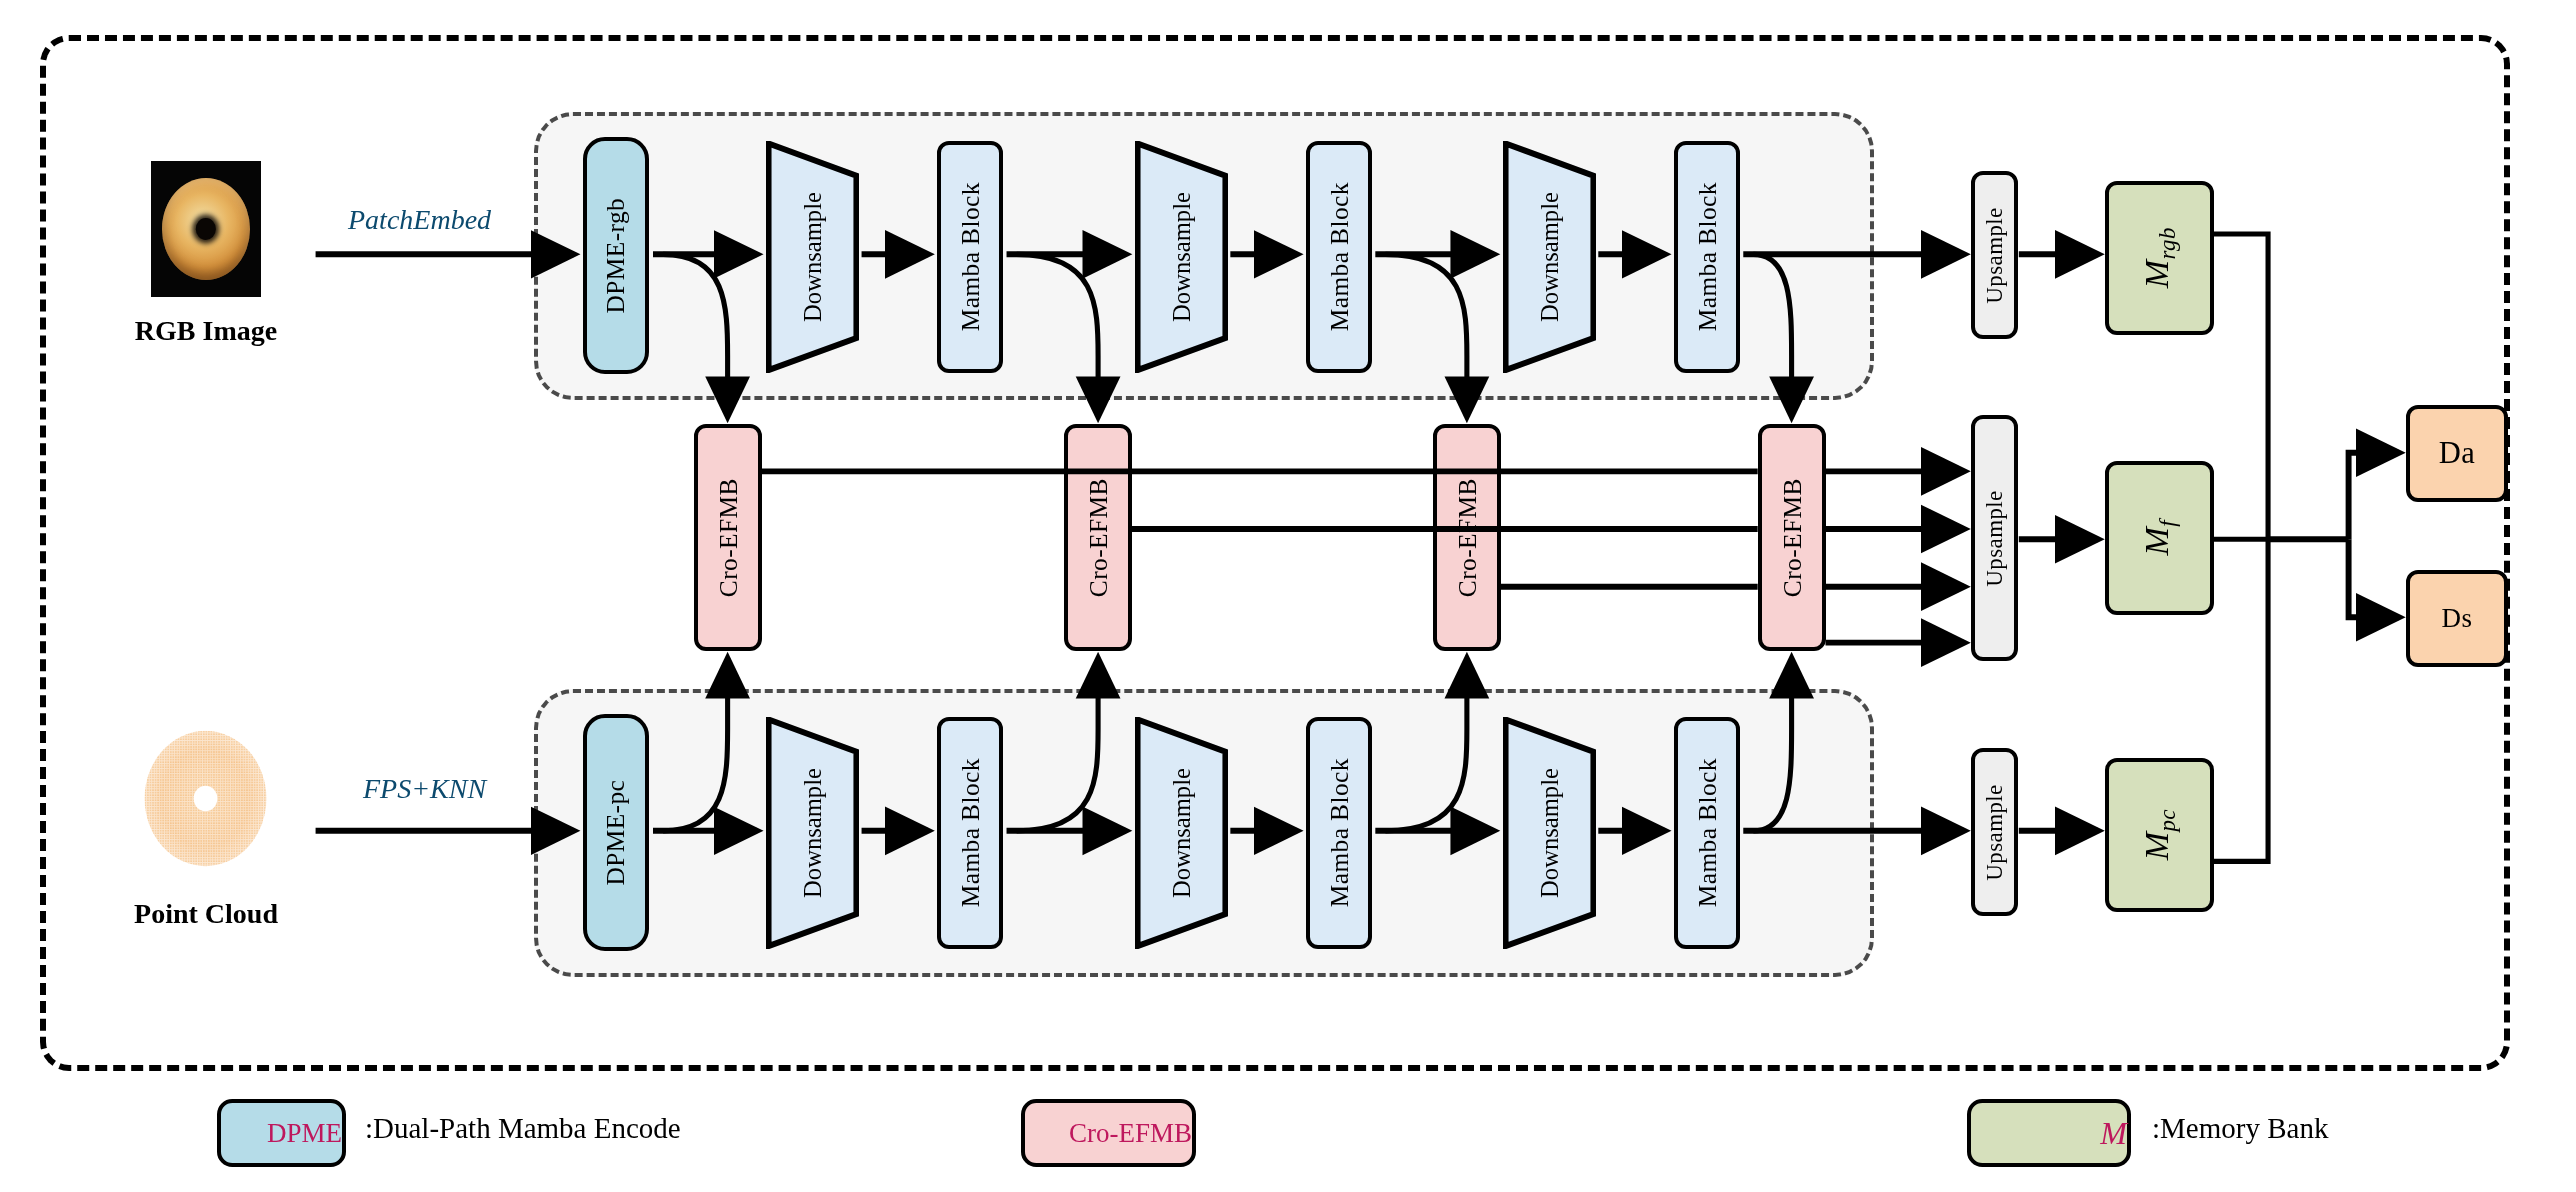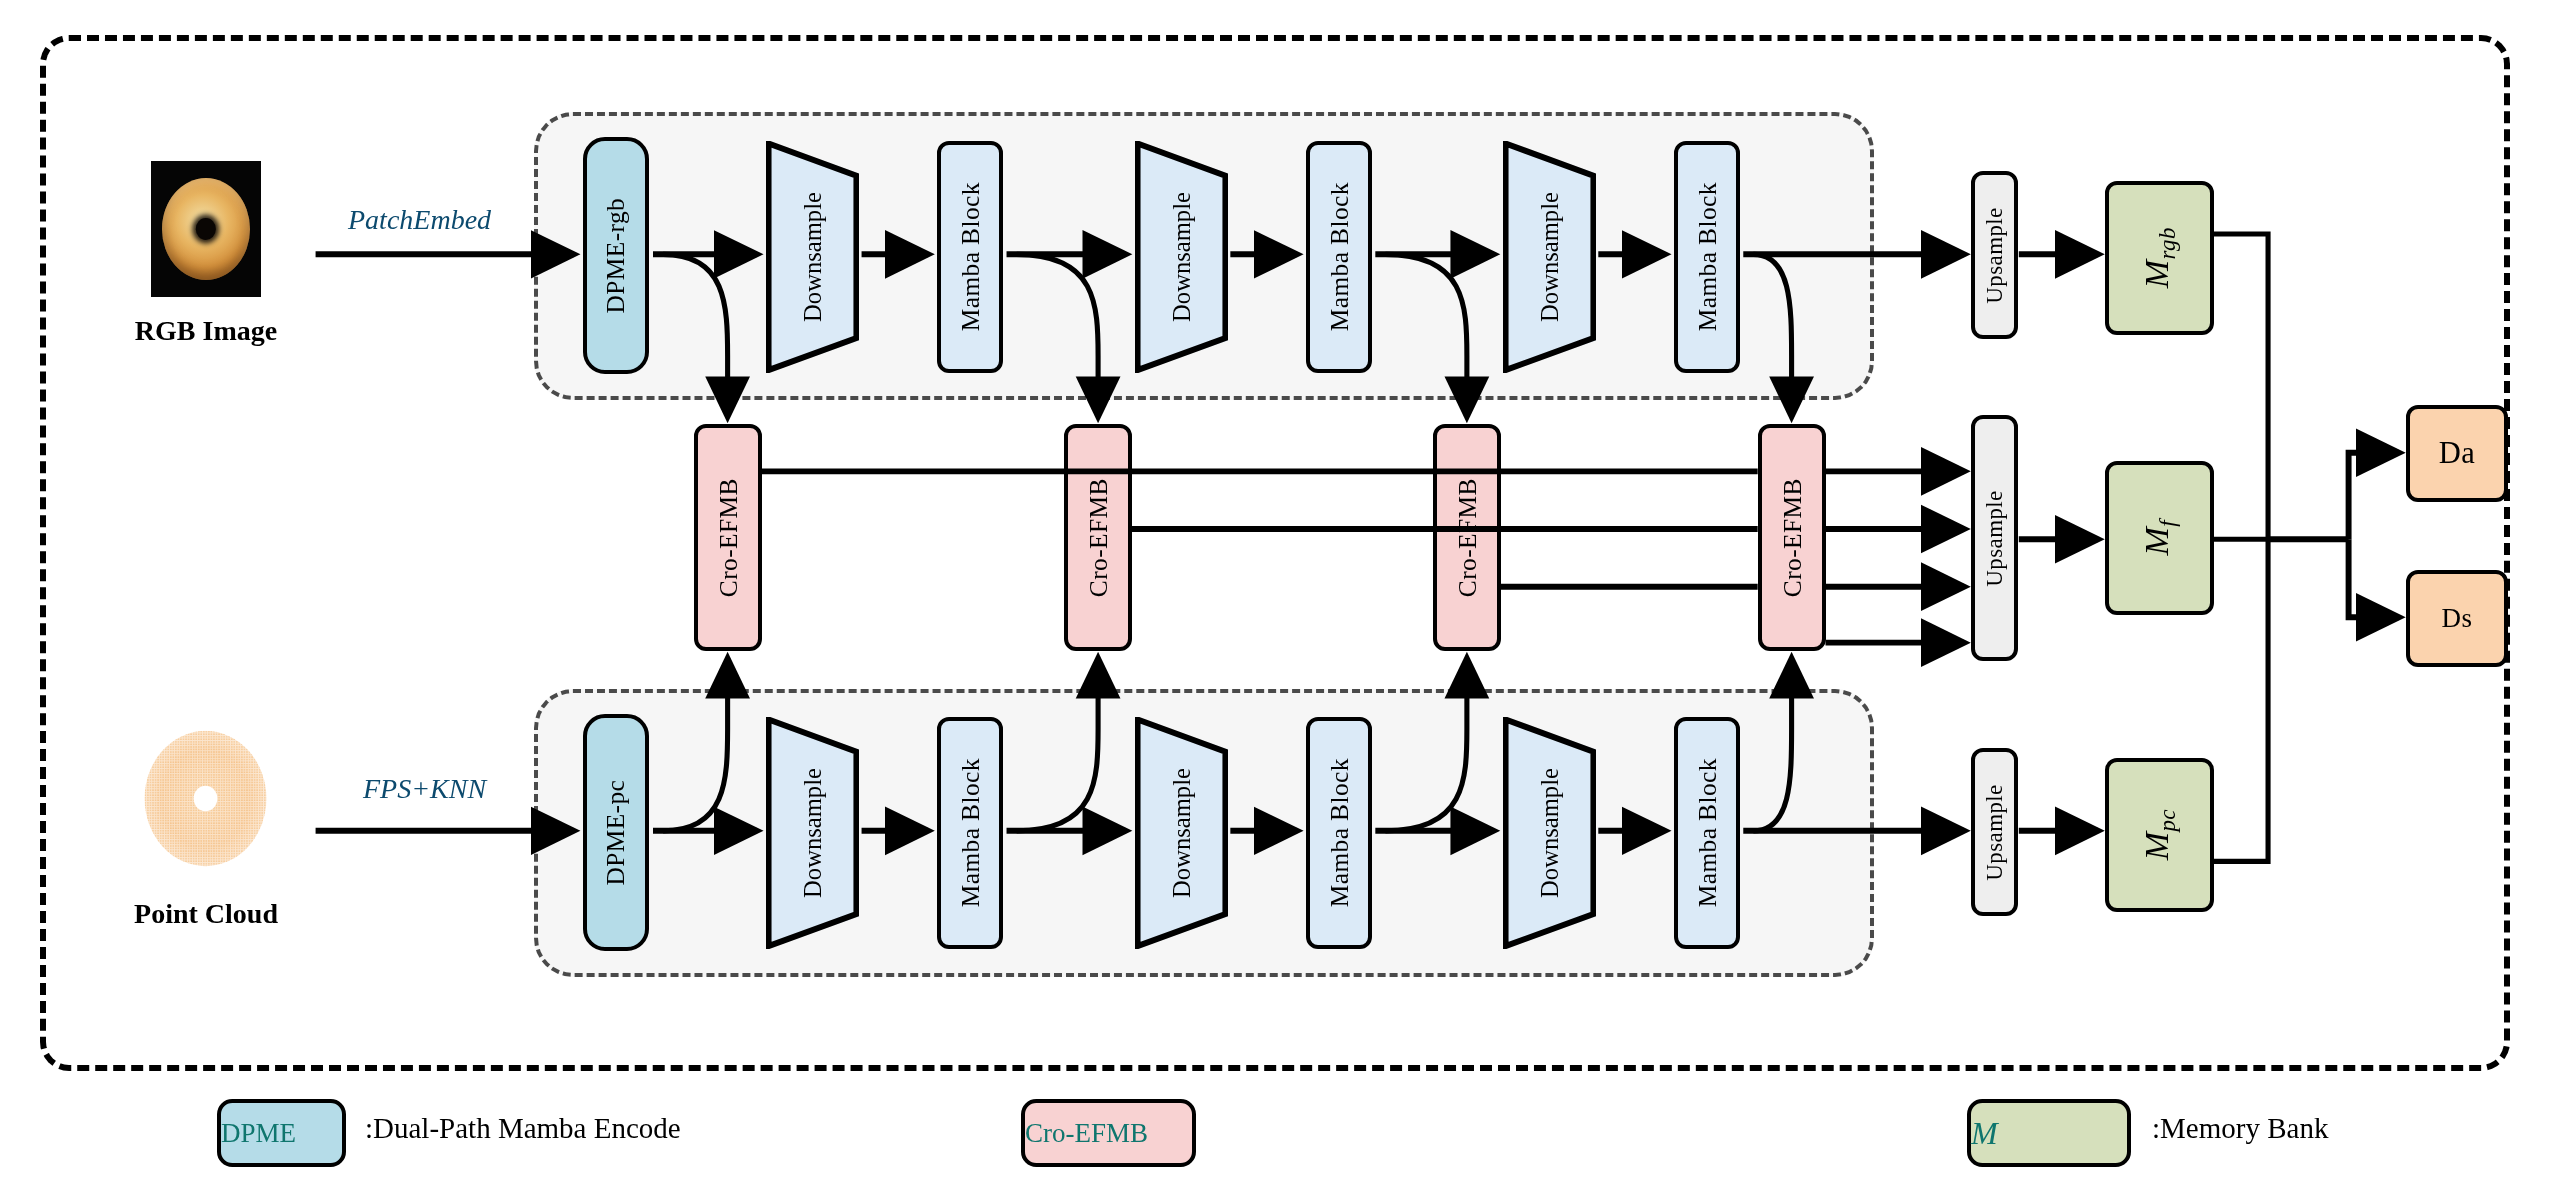--- a/index.html
+++ b/index.html
@@ -76,21 +76,21 @@
     box-shadow:0 0 5.1px 3.4px rgba(10,6,4,.85);
   }
   .thumb-pc{position:absolute;left:142px;top:728px;width:127px;height:141px;}
 
   
   svg.wires{position:absolute;left:0;top:0;width:2576px;height:1192px;pointer-events:none;}
 
   
   .legend-chip{
     position:absolute;box-sizing:border-box;border:4.2px solid #000;border-radius:15.3px;
-    display:flex;align-items:center;justify-content:flex-start;font-size:27px;color:#0f766e;
+    display:flex;align-items:center;justify-content:flex-end;font-size:27px;color:#be185d;
   }
   .legend-text{position:absolute;font-size:29px;color:#000000;white-space:nowrap;}
   .ital{font-style:italic;}
   .sub{font-size:.66em;vertical-align:-0.32em;font-style:italic;}
 </style>
 </head>
 <body>
 
 <div id="stage">
 

